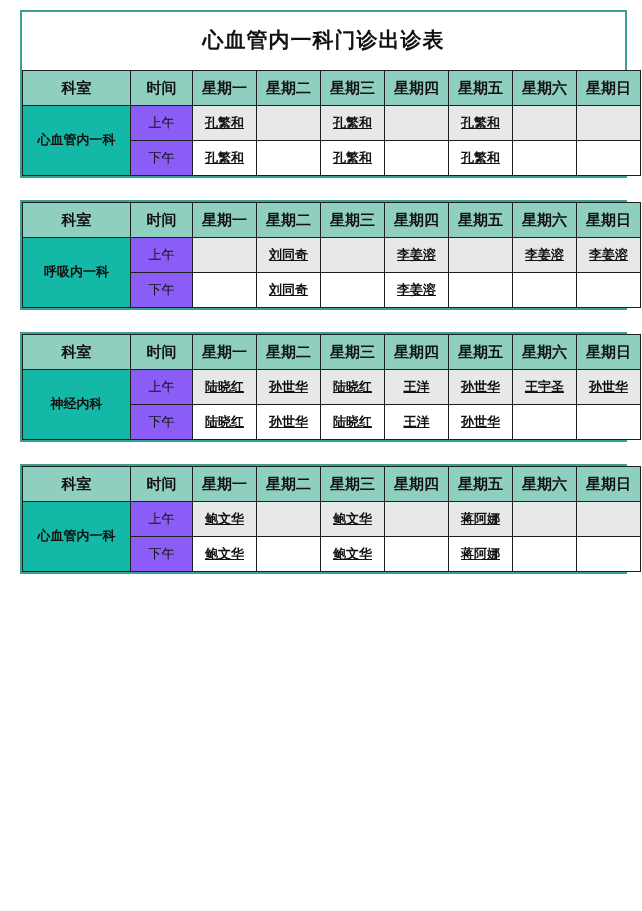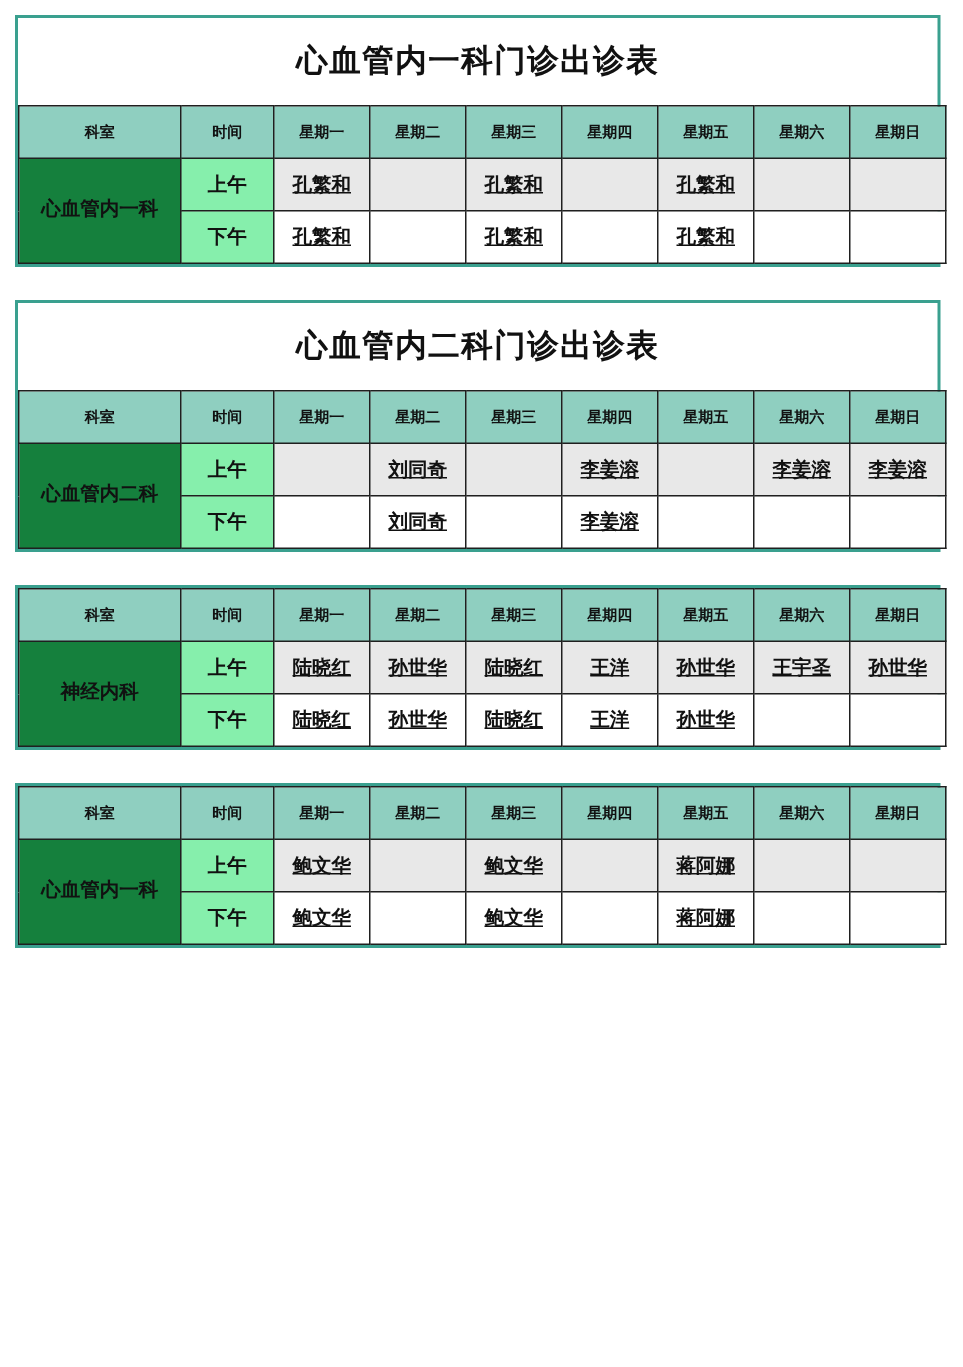--- a/index.html
+++ b/index.html
@@ -8,21 +8,21 @@
     background: #ffffff;
   }
   body {
     width: 642px;
     font-family: "Liberation Sans", sans-serif;
     color: #111111;
   }
   .page {
     width: 637px;
     box-sizing: border-box;
-    padding: 10px 10px 6px 10px;
+    padding: 10px 10px 6px 20px;
   }
   .card {
     border: 2px solid #3aa08f;
     box-sizing: border-box;
     margin-bottom: 22px;
     background: #ffffff;
   }
   .card-title {
     text-align: center;
     font-family: "DejaVu Serif", serif;
@@ -42,32 +42,32 @@
     font-size: 13px;
     text-align: center;
     vertical-align: middle;
     height: 30px;
     padding: 2px 1px;
     font-family: "DejaVu Sans", sans-serif;
   }
   table.sched thead th {
     background: #8fcfc0;
     font-weight: bold;
-    font-size: 10px;
+    font-size: 15px;
   }
   td.dept {
-    background: #15803d;
+    background: #14b8a6;
     font-weight: bold;
     font-size: 13.5px;
     line-height: 1.45;
     padding: 2px 6px;
   }
   td.slot {
-    background: #86efac;
-    font-weight: bold;
+    background: #8b5cf6;
+    font-weight: normal;
     font-size: 13.5px;
   }
   td.name {
     font-weight: bold;
     font-size: 13px;
     text-decoration: underline;
   }
   tr.am td.name {
     background: #e8e8e8;
   }
@@ -131,49 +131,48 @@
           <td class="name"></td>
           <td class="name">孔繁和</td>
           <td class="name"></td>
           <td class="name"></td>
         </tr>
       </tbody>
     </table>
   </div>
 
   <div class="card">
-    <div class="card-title">心血管内二科门诊出诊表</div>
-    <table class="sched">
-      <colgroup>
-        <col class="c-dept">
-          <col class="c-slot">
-        <col class="c-day">
-          <col class="c-day">
-          <col class="c-day">
-          <col class="c-day">
-          <col class="c-day">
-          <col class="c-day">
-          <col class="c-day">
-      </colgroup>
-      <thead>
-        <tr>
-          <th>科室</th>
-          <th>时间</th>
-          <th>星期一</th>
-          <th>星期二</th>
-          <th>星期三</th>
-          <th>星期四</th>
-          <th>星期五</th>
-          <th>星期六</th>
-          <th>星期日</th>
-        </tr>
-      </thead>
-      <tbody>
-        <tr class="am">
-          <td class="dept" rowspan="2">心血管内二科</td>
+    <table class="sched">
+      <colgroup>
+        <col class="c-dept">
+          <col class="c-slot">
+        <col class="c-day">
+          <col class="c-day">
+          <col class="c-day">
+          <col class="c-day">
+          <col class="c-day">
+          <col class="c-day">
+          <col class="c-day">
+      </colgroup>
+      <thead>
+        <tr>
+          <th>科室</th>
+          <th>时间</th>
+          <th>星期一</th>
+          <th>星期二</th>
+          <th>星期三</th>
+          <th>星期四</th>
+          <th>星期五</th>
+          <th>星期六</th>
+          <th>星期日</th>
+        </tr>
+      </thead>
+      <tbody>
+        <tr class="am">
+          <td class="dept" rowspan="2">呼吸内一科</td>
           <td class="slot">上午</td>
           <td class="name"></td>
           <td class="name">刘同奇</td>
           <td class="name"></td>
           <td class="name">李姜溶</td>
           <td class="name"></td>
           <td class="name">李姜溶</td>
           <td class="name">李姜溶</td>
         </tr>
         <tr class="pm">

